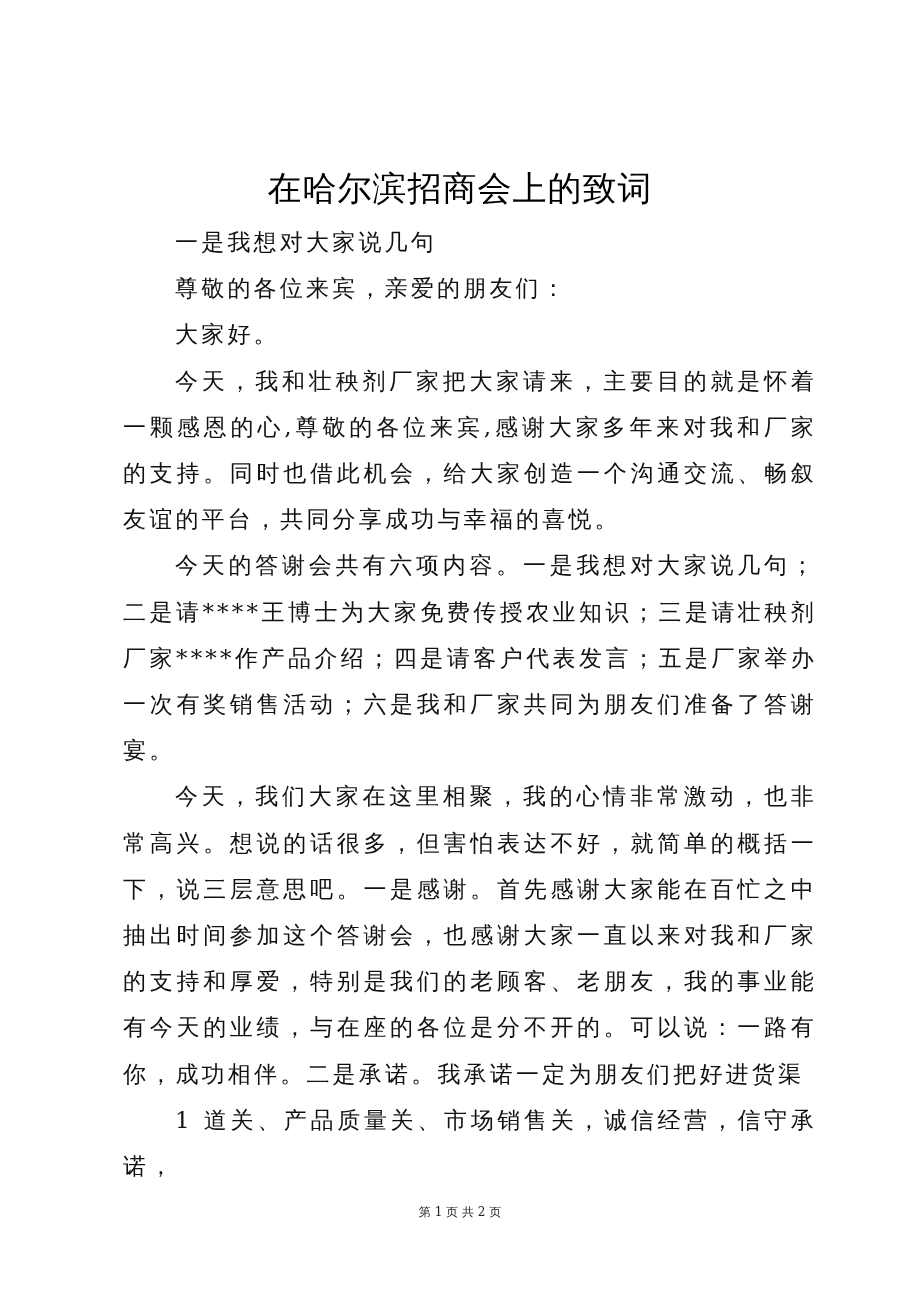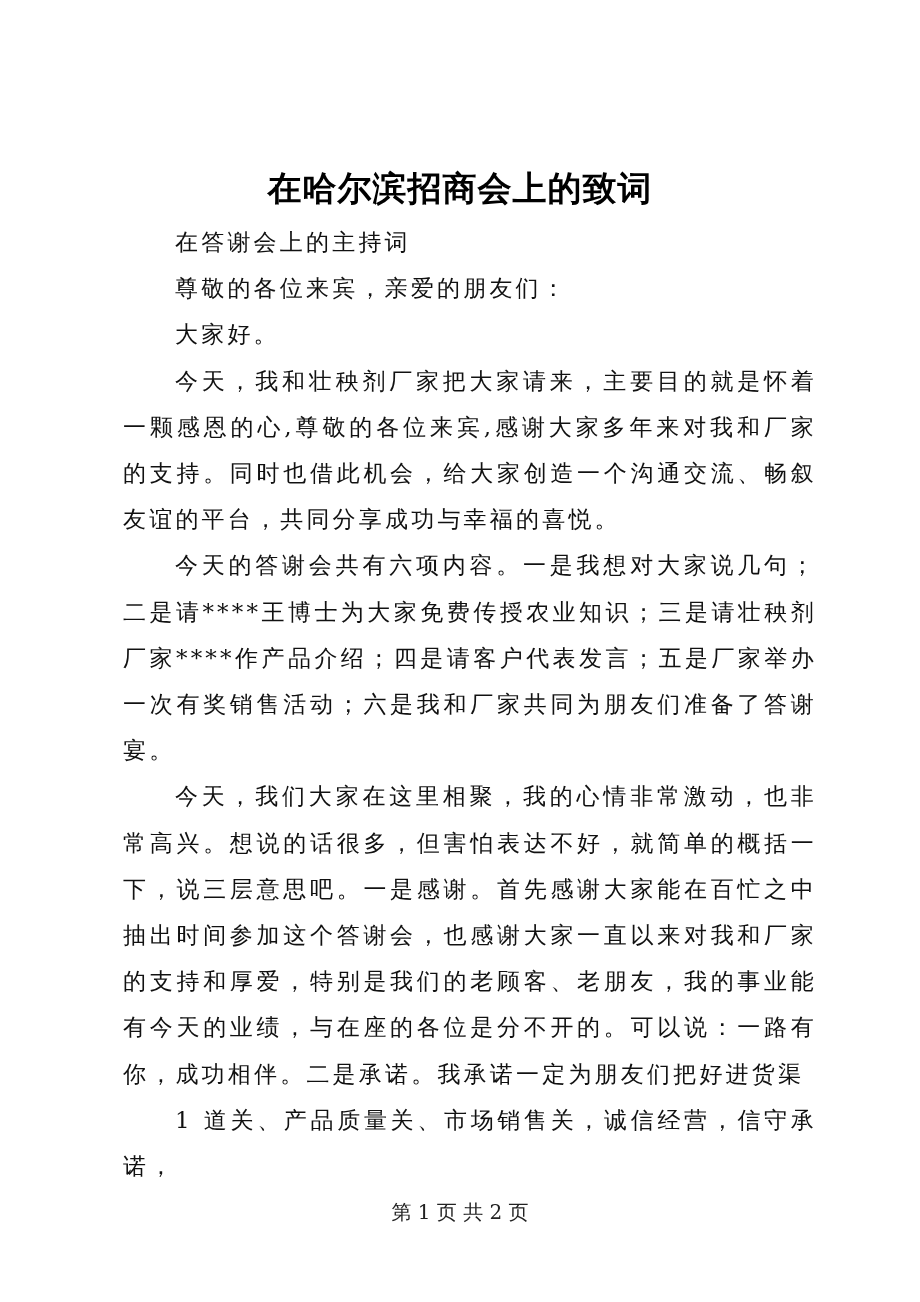--- a/index.html
+++ b/index.html
@@ -22,21 +22,21 @@
       height: 1302px;
       background: #ffffff;
     }
     .title {
       position: absolute;
       top: 160px;
       left: 0;
       width: 920px;
       text-align: center;
       font-family: "DejaVu Sans", "Liberation Sans", sans-serif;
-      font-weight: bold;
+      font-weight: normal;
       font-size: 34px;
       line-height: 56px;
       letter-spacing: 1px;
       color: #000000;
     }
     .body-text {
       position: absolute;
       top: 219px;
       left: 123px;
       width: 694px;
@@ -51,33 +51,33 @@
     }
     .indent {
       text-indent: 52px;
     }
     .footer {
       position: absolute;
       top: 1200px;
       left: 0;
       width: 920px;
       text-align: center;
-      font-size: 20px;
+      font-size: 12px;
       line-height: 24px;
       color: #222222;
     }
   </style>
 </head>
 <body>
 
 <div class="page">
   <div class="title">在哈尔滨招商会上的致词</div>
 
   <div class="body-text">
-    <p class="para indent">在答谢会上的主持词</p>
+    <p class="para indent">一是我想对大家说几句</p>
     <p class="para indent">尊敬的各位来宾，亲爱的朋友们：</p>
     <p class="para indent">大家好。</p>
     <p class="para indent">今天，我和壮秧剂厂家把大家请来，主要目的就是怀着一颗感恩的心,尊敬的各位来宾,感谢大家多年来对我和厂家的支持。同时也借此机会，给大家创造一个沟通交流、畅叙友谊的平台，共同分享成功与幸福的喜悦。</p>
     <p class="para indent">今天的答谢会共有六项内容。一是我想对大家说几句；二是请****王博士为大家免费传授农业知识；三是请壮秧剂厂家****作产品介绍；四是请客户代表发言；五是厂家举办一次有奖销售活动；六是我和厂家共同为朋友们准备了答谢宴。</p>
     <p class="para indent">今天，我们大家在这里相聚，我的心情非常激动，也非常高兴。想说的话很多，但害怕表达不好，就简单的概括一下，说三层意思吧。一是感谢。首先感谢大家能在百忙之中抽出时间参加这个答谢会，也感谢大家一直以来对我和厂家的支持和厚爱，特别是我们的老顾客、老朋友，我的事业能有今天的业绩，与在座的各位是分不开的。可以说：一路有你，成功相伴。二是承诺。我承诺一定为朋友们把好进货渠</p>
     <p class="para indent">1 道关、产品质量关、市场销售关，诚信经营，信守承诺，</p>
   </div>
 
   <div class="footer">第 1 页  共 2 页</div>
 </div>

